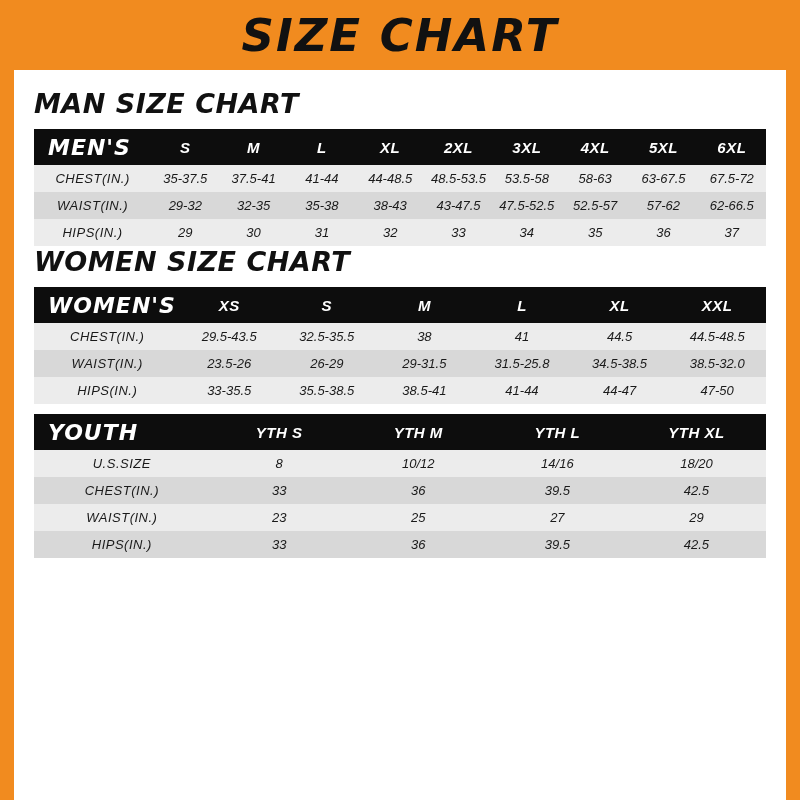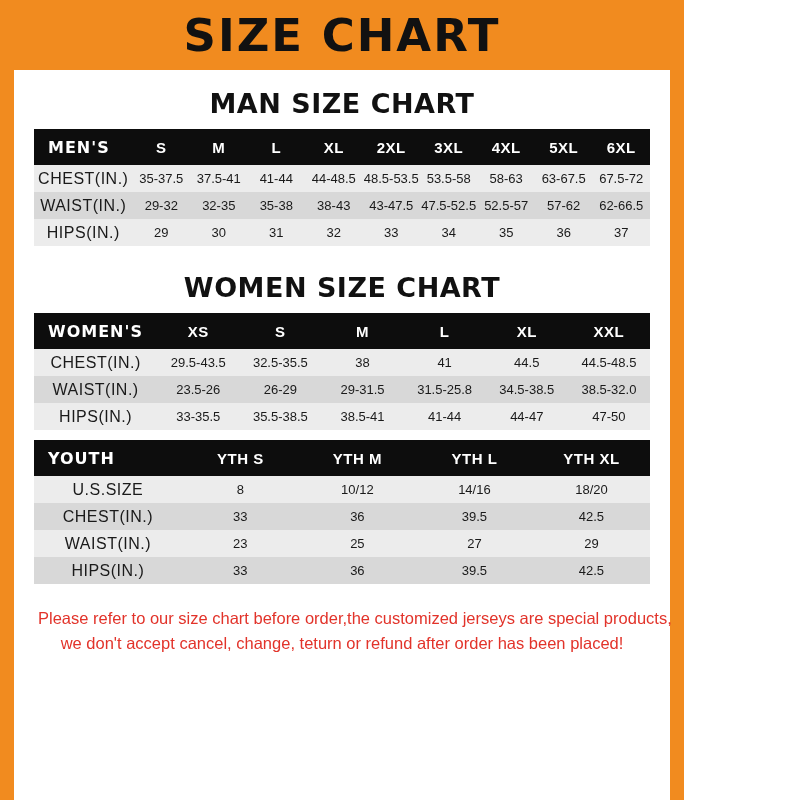--- a/index.html
+++ b/index.html
@@ -8,26 +8,27 @@
   }
   body {
     width: 800px;
     height: 800px;
     background: #ffffff;
     font-family: "Liberation Sans", sans-serif;
     overflow: hidden;
   }
   .page {
     position: relative;
-    width: 684px;
+    width: 800px;
     height: 800px;
     box-sizing: border-box;
     border-left: 14px solid #f18b1f;
     border-right: 14px solid #f18b1f;
     background: #ffffff;
+    font-style: italic;
   }
   .banner {
     height: 70px;
     background: #f18b1f;
     display: flex;
     align-items: center;
     justify-content: center;
     margin: 0 -14px;
   }
   .banner-title {
@@ -35,29 +36,28 @@
     font-weight: bold;
     font-size: 45px;
     letter-spacing: 2px;
     color: #111111;
     line-height: 1;
   }
   .content {
     padding: 0 20px;
   }
   .section-title {
-    text-align: center;
     font-family: "DejaVu Sans", sans-serif;
     font-weight: bold;
     font-size: 27px;
     color: #111111;
     letter-spacing: 0.5px;
   }
   .t-man { margin-top: 18px; }
-  .t-women { margin-top: 26px; }
+  .t-women { }
   .t-youth { margin-top: 28px; }
 
   table.size-table {
     width: 100%;
     border-collapse: collapse;
     margin-top: 10px;
     table-layout: fixed;
   }
   table.size-table th,
   table.size-table td {
@@ -73,29 +73,29 @@
     color: #ffffff;
     font-weight: bold;
     font-size: 15px;
     height: 36px;
     letter-spacing: 0.5px;
   }
   table.size-table thead th.rowhead {
     text-align: left;
     padding-left: 14px;
     font-family: "DejaVu Sans", sans-serif;
-    font-size: 16px;
+    font-size: 22px;
     letter-spacing: 1px;
   }
   table.size-table tbody tr.light td { background: #ececec; }
   table.size-table tbody tr.dark td { background: #d8d8d8; }
   table.size-table tbody td.rowhead {
     font-weight: normal;
     letter-spacing: 0.5px;
-    font-size: 16px;
+    font-size: 13px;
   }
 
   
   .men-table col.c0 { width: 16%; }
   .women-table col.c0 { width: 20%; }
   .youth-table col.c0 { width: 24%; }
 
   .footnote {
     margin-top: 22px;
     padding: 0 4px;
@@ -281,19 +281,15 @@
         <tr class="dark">
           <td class="rowhead">HIPS(IN.)</td>
           <td>33</td>
           <td>36</td>
           <td>39.5</td>
           <td>42.5</td>
         </tr>
       </tbody>
     </table>
 
-    <div class="footnote">
-      <div>Please refer to our size chart before order,the customized jerseys are special products,</div>
-      <div>we don't accept cancel, change, teturn or refund after order has been placed!</div>
-    </div>
 
   </div>
 </div>
 
 </body></html>

